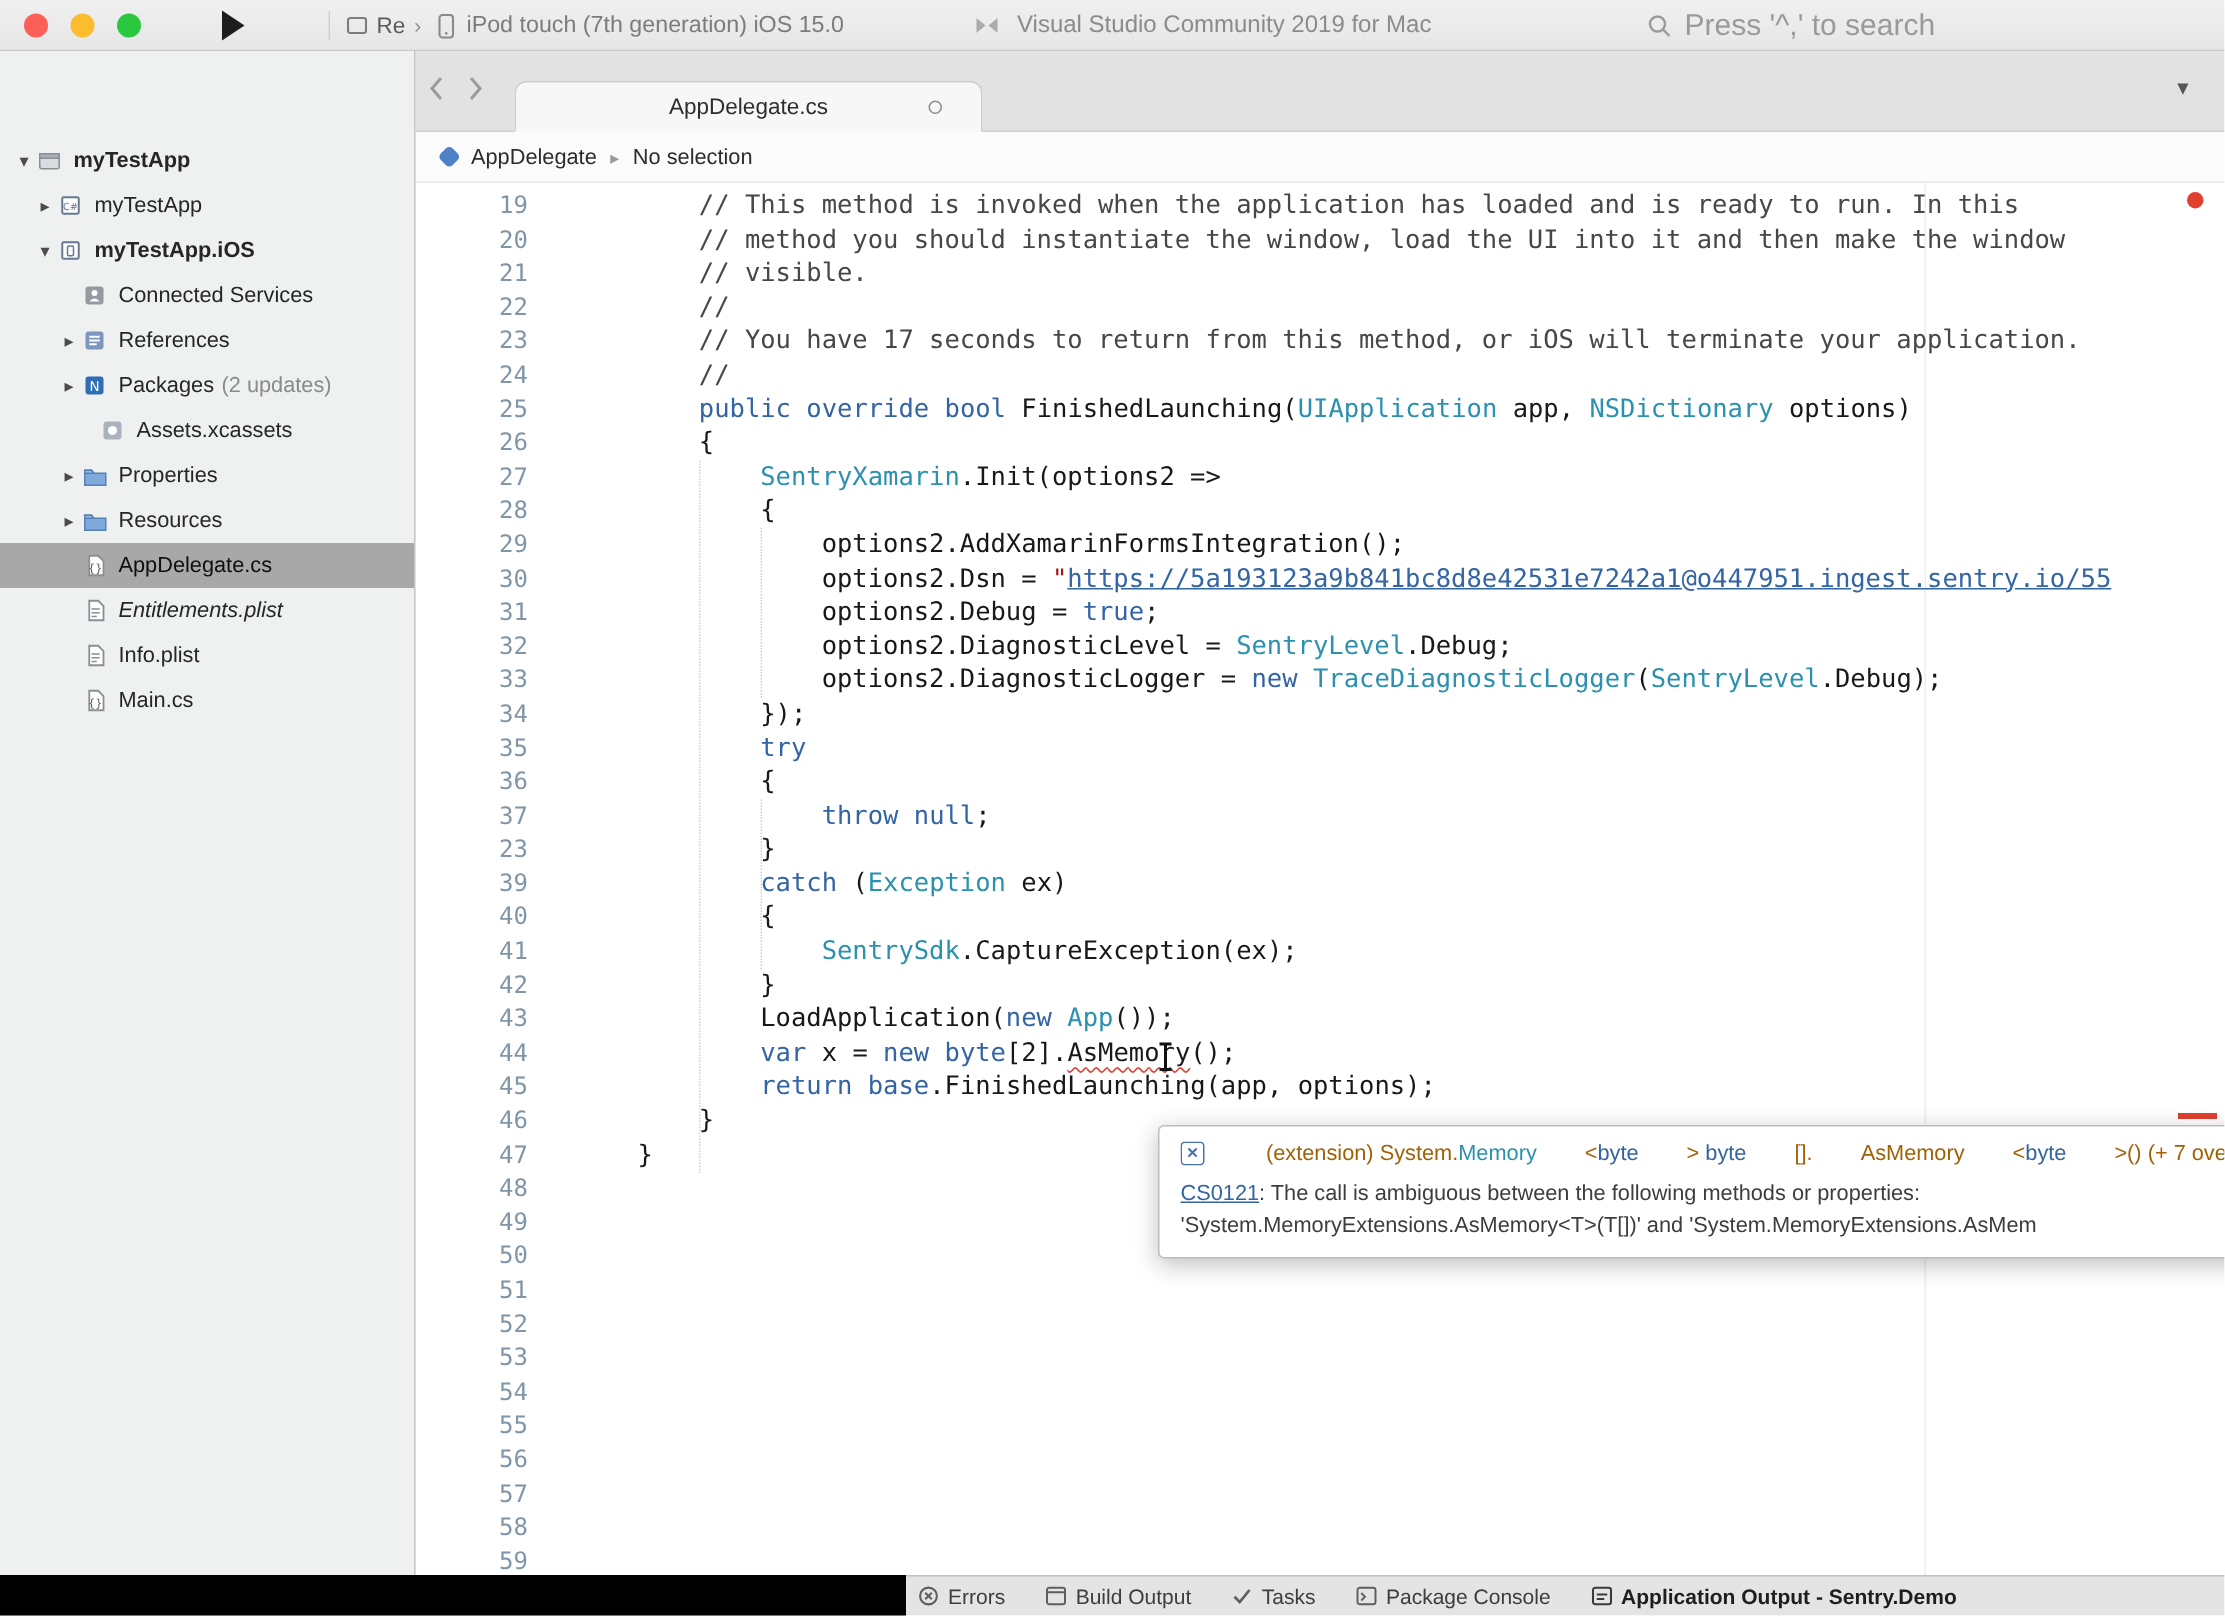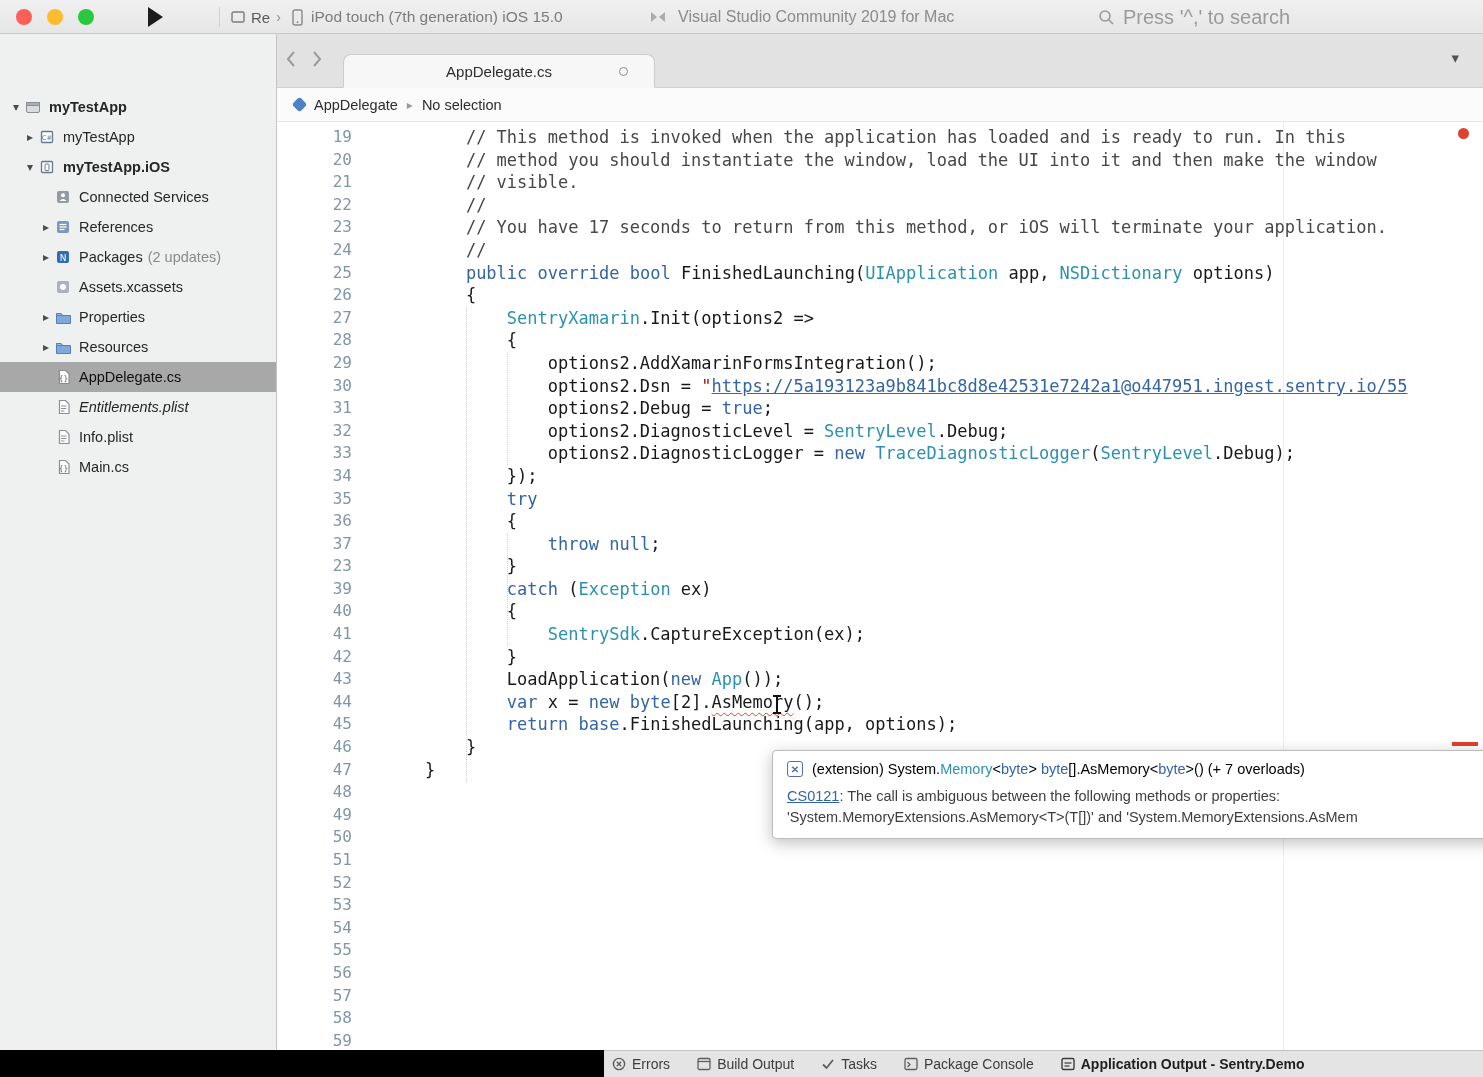--- a/index.html
+++ b/index.html
@@ -68,21 +68,21 @@
   .indent-guide { position:absolute; width:0; border-left:1px dotted #cfcfcf; }
   .col-ruler { position:absolute; left:1006px; top:0; height:928px; width:0; border-left:1px solid #ededed; }
   .err-dot { position:absolute; left:1181px; top:6px; width:11px; height:11px; border-radius:50%; background:var(--error,#e0402f); cursor:pointer; }
   .err-dash { position:absolute; left:1175px; top:620px; width:26px; height:4px; background:var(--error,#e0402f); cursor:pointer; }
 
   .tooltip { position:absolute; left:495px; top:628px; width:780px; background:#fff; border:1px solid #bcbcbc; border-radius:4px;
     box-shadow:0 4px 16px rgba(0,0,0,.25); padding:10px 14px; z-index:5; font-size:14.5px; color:#3a3a3a; }
   .tt-sig { display:flex; align-items:center; gap:9px; margin-bottom:9px; white-space:nowrap; overflow:hidden; }
   .ext-icon { width:16px; height:16px; flex:0 0 16px; border:1.5px solid #4a70b0; border-radius:3px; color:#4a70b0;
     font-size:10px; display:inline-flex; align-items:center; justify-content:center; font-weight:bold; }
-  .sig-d { color:#000000; }
+  .sig-d { color:#a16207;margin-left:32px; }
   .tt-msg { line-height:1.45; color:#3d3d3d; }
   .tt-link { color:var(--link,#3364a4); text-decoration:underline; cursor:pointer; }
 
   .mouse-cursor { position:absolute; left:493px; top:572px; z-index:6; }
 
   
   .bottombar { position:absolute; left:0; top:1050px; width:1483px; height:27px; background:#e4e4e4; border-top:1px solid #c2c2c2; z-index:8; }
   .video-overlay { position:absolute; left:0; top:-1px; width:604px; height:28px; background:#000; }
   .dock-items { position:absolute; left:612px; top:0; height:100%; display:flex; align-items:center; gap:27px;
     font-size:14px; color:#3d3d3d; white-space:nowrap; }
@@ -187,21 +187,21 @@
         <span class="disc">▸</span>
         <span class="ticon">
           <svg width="16" height="16">
             <rect x="2" y="2" width="12" height="12" rx="2" fill="#2f6eb5"></rect>
             <text x="8" y="11.5" font-size="9" text-anchor="middle" fill="#fff" font-family="DejaVu Sans">N</text>
           </svg>
         </span>
         <span class="tlabel">Packages</span>
         <span class="tnote">(2 updates)</span>
       </div>
-      <div class="trow" style="padding-left: 38px;">
+      <div class="trow" style="padding-left: 50px;">
         <span class="disc"></span>
         <span class="ticon">
           <svg width="16" height="16">
             <rect x="2" y="2" width="12" height="12" rx="2" fill="#a9b2bd"></rect>
             <circle cx="8" cy="8" r="3" fill="#fff"></circle>
           </svg>
         </span>
         <span class="tlabel">Assets.xcassets</span>
       </div>
       <div class="trow" style="padding-left: 38px;">

